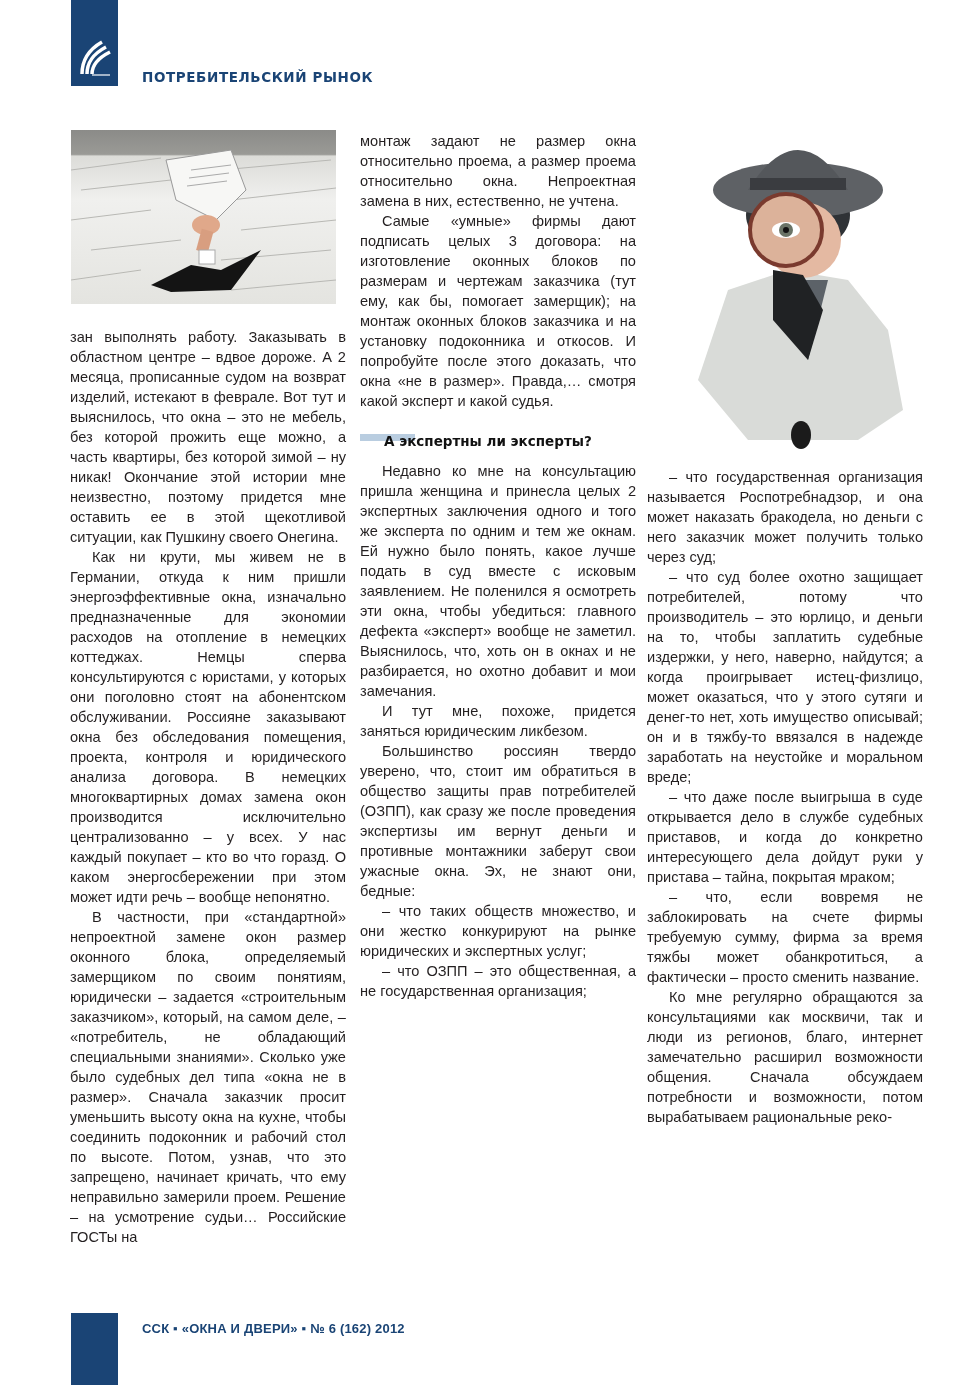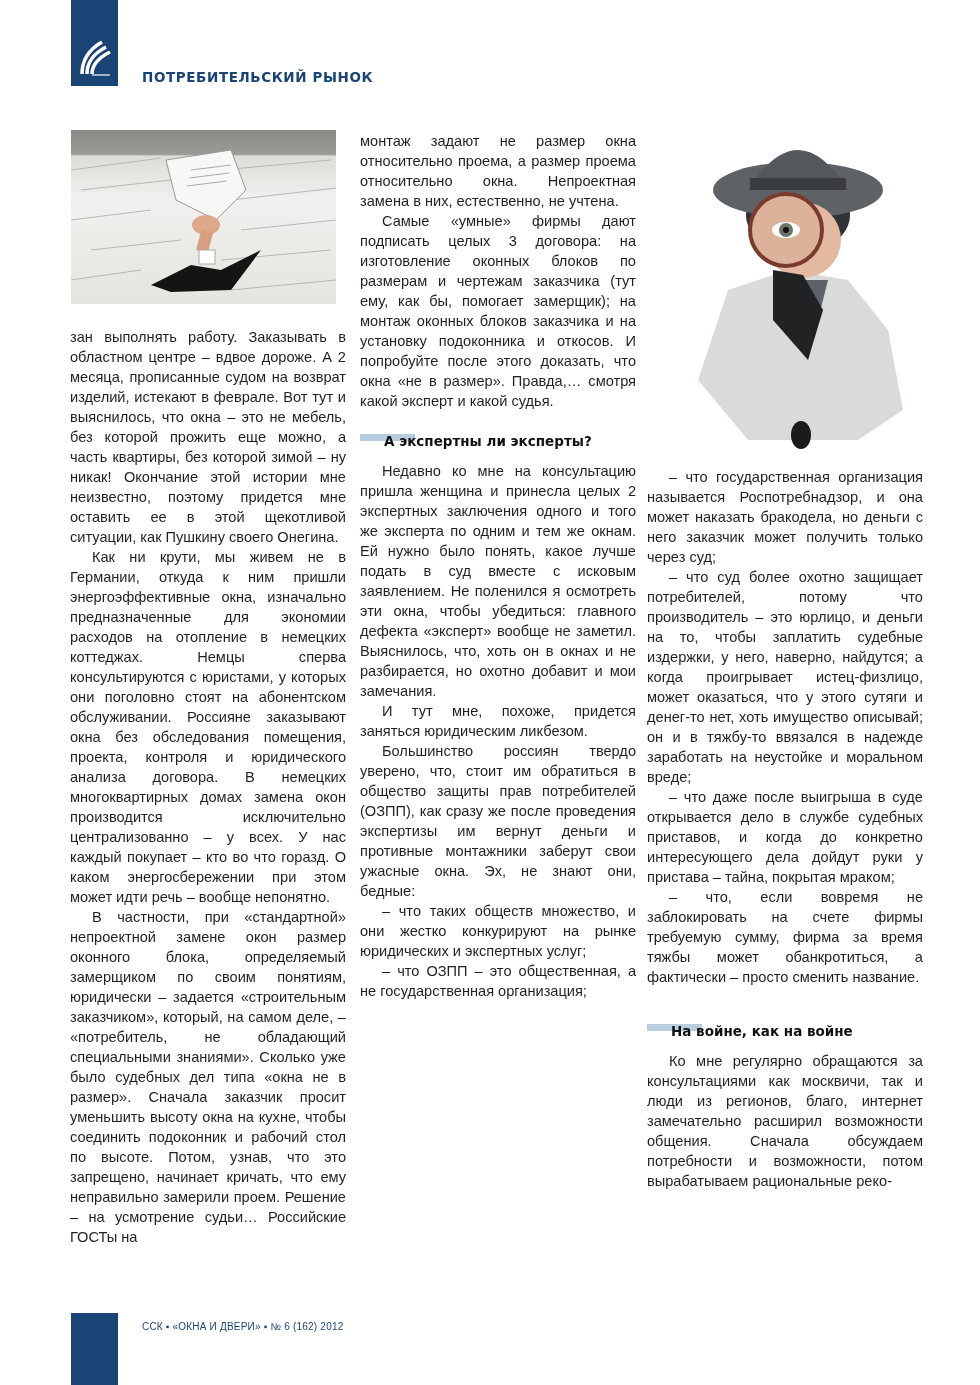--- a/index.html
+++ b/index.html
@@ -21,21 +21,21 @@
   .photo-papers { position: absolute; left: 71px; top: 130px; width: 265px; height: 174px; overflow: hidden;
     background: linear-gradient(180deg, #8b8b88 0%, #9a9a96 14%, #dcdcd8 15%, #f0f0ee 40%, #e4e4e0 100%); }
   .photo-detective { position: absolute; left: 668px; top: 130px; width: 260px; height: 325px; }
 
   .sub-head { position: relative; height: 22px; margin: 16px 0 12px 0; }
   .sub-head .bar { position: absolute; left: 0; top: 7px; width: 55px; height: 7px; background: #b9cde0; }
   .sub-head .txt { position: absolute; left: 24px; top: 4px; font-family: "DejaVu Sans", sans-serif; font-weight: bold; font-size: 13.5px; color: #111; }
 
   .footer-bar { position: absolute; left: 71px; top: 1313px; width: 47px; height: 72px; background: #1a4475; }
   .page-num { position: absolute; left: 71px; top: 1392px; width: 47px; text-align: center; color: #fff; font-family: "Liberation Sans", sans-serif; font-weight: bold; font-size: 15px; }
-  .footer-text { position: absolute; left: 142px; top: 1321px; font-size: 10px; color: #1a4475; letter-spacing: 0.2px; }
+  .footer-text { position: absolute; left: 142px; top: 1321px; font-size: 13px; color: #1a4475; letter-spacing: 0.2px; font-weight: bold; }
 </style>
 </head>
 <body>
 
 <div class="top-bar"></div>
 <svg class="logo" viewBox="0 0 34 48">
   <path d="M4 44 C4 30 10 20 24 12" stroke="#fff" stroke-width="3.5" fill="none"></path>
   <path d="M9 44 C9 32 15 24 28 17" stroke="#fff" stroke-width="3.5" fill="none"></path>
   <path d="M14 44 C14 35 20 28 32 22" stroke="#fff" stroke-width="3.5" fill="none"></path>
   <path d="M14 45 L32 45" stroke="#fff" stroke-width="1.2"></path>
@@ -92,22 +92,18 @@
   <p class="ind">Большинство россиян твердо уверено, что, стоит им обратиться в общество защиты прав потребителей (ОЗПП), как сразу же после проведения экспертизы им вернут деньги и противные монтажники заберут свои ужасные окна. Эх, не знают они, бедные:</p>
   <p class="dash">– что таких обществ множество, и они жестко конкурируют на рынке юридических и экспертных услуг;</p>
   <p class="dash">– что ОЗПП – это общественная, а не государственная организация;</p>
 </div>
 
 <div class="col" id="col3">
   <p class="dash">– что государственная организация называется Роспотребнадзор, и она может наказать бракодела, но деньги с него заказчик может получить только через суд;</p>
   <p class="dash">– что суд более охотно защищает потребителей, потому что производитель – это юрлицо, и деньги на то, чтобы заплатить судебные издержки, у него, наверно, найдутся; а когда проигрывает истец-физлицо, может оказаться, что у этого сутяги и денег-то нет, хоть имущество описывай; он и в тяжбу-то ввязался в надежде заработать на неустойке и моральном вреде;</p>
   <p class="dash">– что даже после выигрыша в суде открывается дело в службе судебных приставов, и когда до конкретно интересующего дела дойдут руки у пристава – тайна, покрытая мраком;</p>
   <p class="dash">– что, если вовремя не заблокировать на счете фирмы требуемую сумму, фирма за время тяжбы может обанкротиться, а фактически – просто сменить название.</p>
-  <div class="sub-head" style="margin-top:30px;">
-    <div class="bar"></div>
-    <div class="txt">На войне, как на войне</div>
-  </div>
   <p class="ind">Ко мне регулярно обращаются за консультациями как москвичи, так и люди из регионов, благо, интернет замечательно расширил возможности общения. Сначала обсуждаем потребности и возможности, потом вырабатываем рациональные реко-</p>
 </div>
 
 <div class="footer-bar"></div>
 <div class="page-num">50</div>
 <div class="footer-text">ССК ▪ «ОКНА И ДВЕРИ» ▪ № 6 (162) 2012</div>
 
 </body></html>

